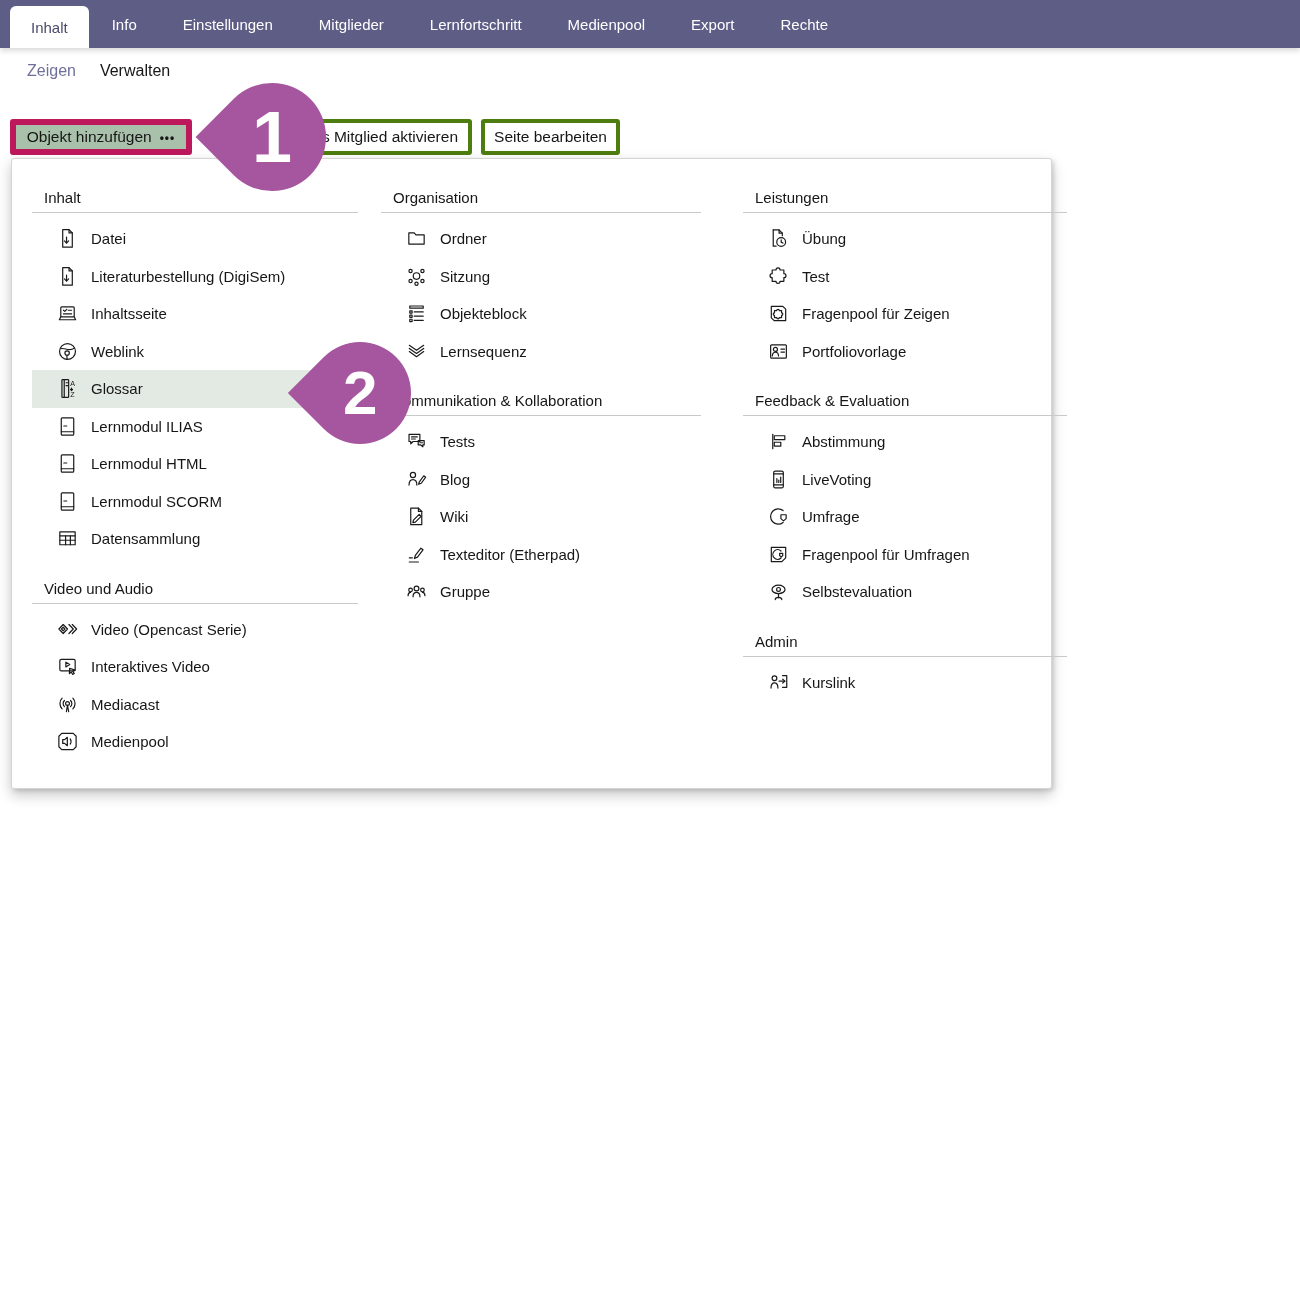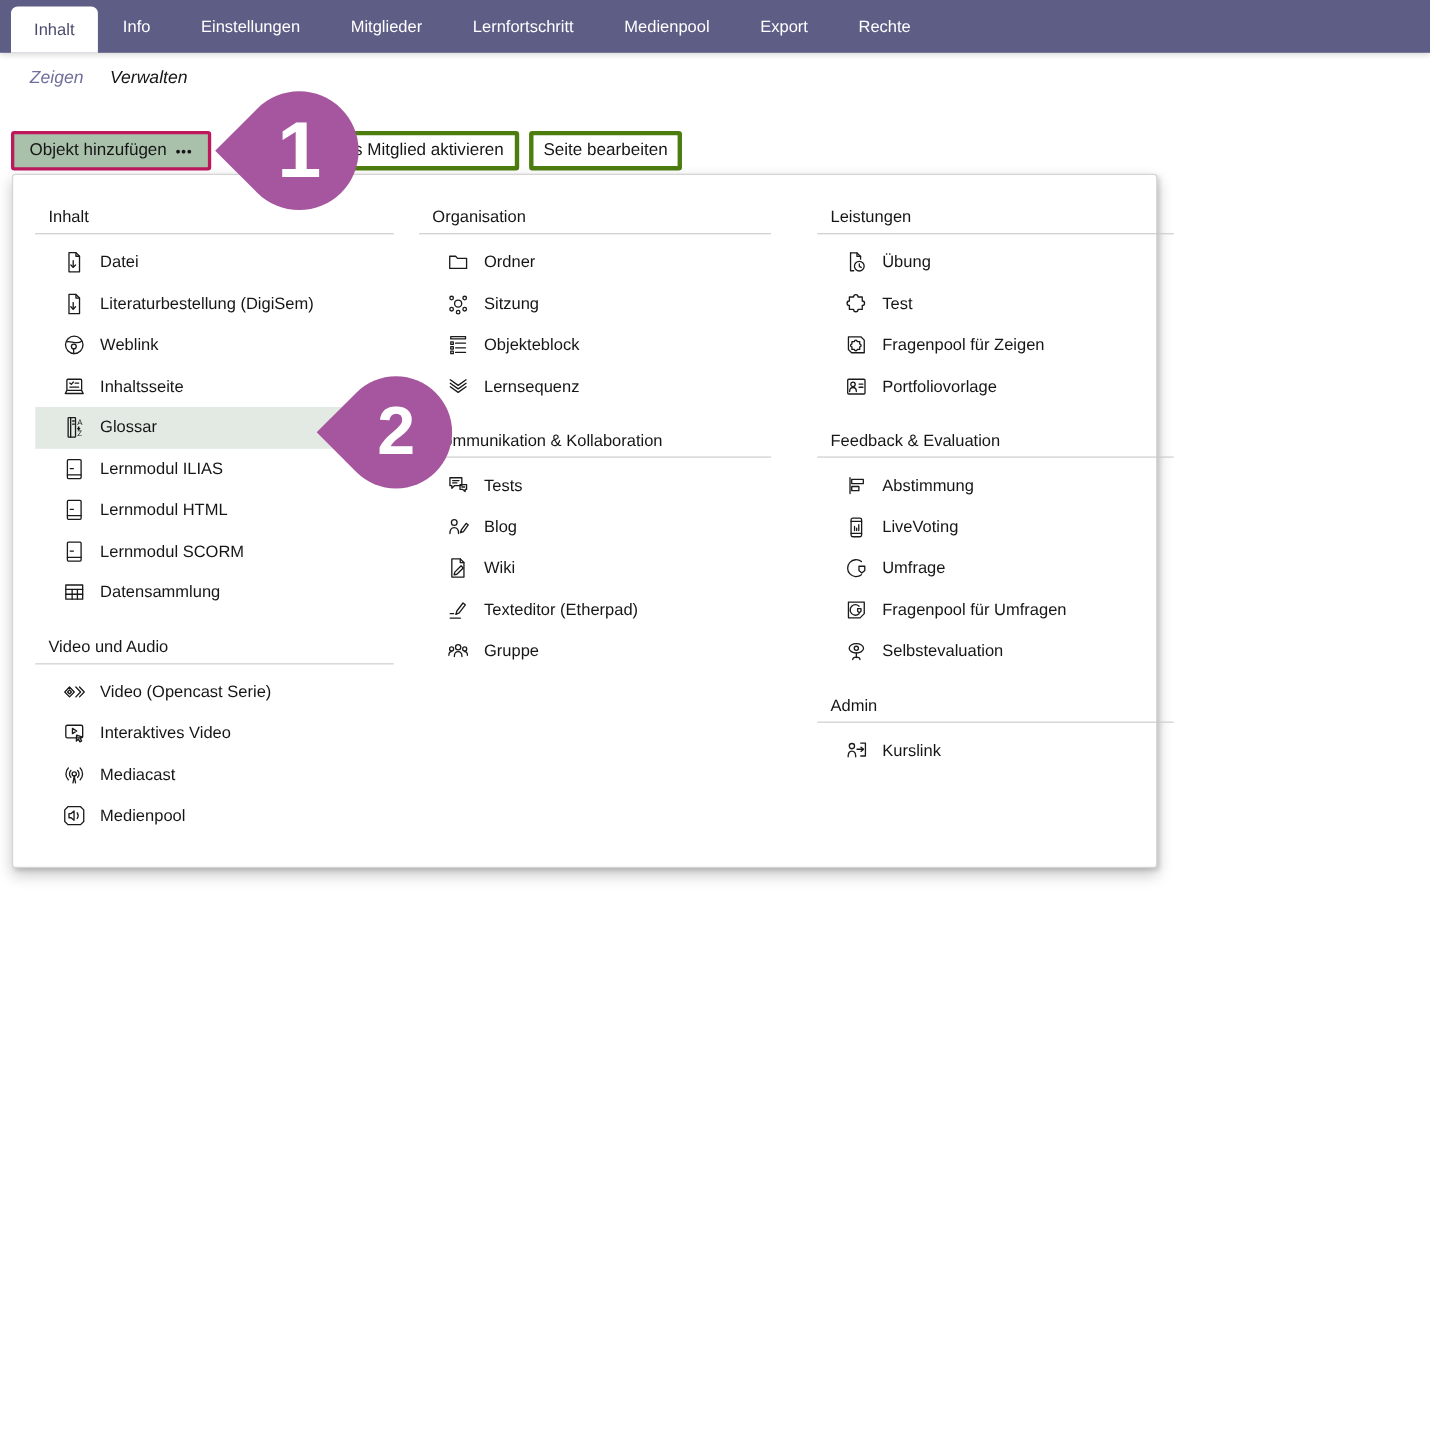--- a/index.html
+++ b/index.html
@@ -5,28 +5,28 @@
   * { margin:0; padding:0; box-sizing:border-box; }
   html,body { width:1300px; height:1300px; background:#ffffff; font-family:"Liberation Sans", sans-serif; overflow:hidden; position:relative; }
 
   
   .navbar { position:absolute; left:0; top:0; width:1300px; height:48px; background:#5d5d86;
             box-shadow:0 3px 5px rgba(0,0,0,.14); display:flex; align-items:stretch; padding-left:10px; z-index:2; }
   .tab { color:#ffffff; font-size:15px; padding:0 23px; display:flex; align-items:center; cursor:pointer; white-space:nowrap; }
   .tab.active { background:#ffffff; color:#4a4a6e; border-radius:6px 6px 0 0; margin-top:6px; padding:0 21px; }
 
   
-  .subnav { position:absolute; left:27px; top:62px; display:flex; gap:24px; font-size:16px;font-style:italic; }
+  .subnav { position:absolute; left:27px; top:62px; display:flex; gap:24px; font-size:16px; }
   .subnav .link { color:#70709c; cursor:pointer; }
   .subnav .current { color:#161616; }
 
   
   .toolbar-btn { position:absolute; top:119px; height:36px; border-radius:3px; font-size:15.5px; color:#161616;
                  display:flex; align-items:center; justify-content:center; cursor:pointer; z-index:5; white-space:nowrap; }
-  .btn-green { left:10px; width:182px; background:#a9c1ab; border:3px solid #be185d; gap:8px; }
+  .btn-green { left:10px; width:182px; background:#a9c1ab; border:6px solid #be185d; gap:8px; }
   .btn-green .dots { font-size:12px; letter-spacing:1px; font-weight:bold; position:relative; top:1px; }
   .btn-white { background:#ffffff; border:4px solid #4d7c0f; }
   .btn-member { left:255px; width:217px; justify-content:flex-end; padding-right:10px; }
   .btn-edit   { left:481px; width:139px; }
 
   
   .panel { position:absolute; left:11px; top:158px; width:1041px; height:631px; background:#ffffff;
            border:1px solid #d5d5d5; border-radius:3px; z-index:10;
            box-shadow:0 6px 14px rgba(0,0,0,.22), 2px 2px 4px rgba(0,0,0,.12); }
   .col { position:absolute; top:0; }
@@ -105,39 +105,39 @@
                 <path d="M13.6 2.8 V6.2 H17"></path>
                 <path d="M11 10.5 V16.5"></path>
                 <path d="M8.8 14.5 L11 16.8 L13.2 14.5"></path>
               </svg>
             </span>
             <span class="lbl">Literaturbestellung (DigiSem)</span>
           </div>
         <div class="mi">
             <span class="ic">
               <svg viewBox="0 0 24 24" width="23" height="23" fill="none" stroke="#1a1a1a" stroke-width="1.25" stroke-linecap="round" stroke-linejoin="round">
-                <circle cx="12" cy="12" r="8.3"></circle>
-                <path d="M5 9.2 C8.5 7.5 14 12.5 19 8.5"></path>
-                <circle cx="11.6" cy="13.6" r="2.3"></circle>
-                <path d="M11.6 15.9 C10.5 17.5 12.5 18.5 11.2 20.2"></path>
-              </svg>
-            </span>
-            <span class="lbl">Weblink</span>
-          </div>
-        <div class="mi">
-            <span class="ic">
-              <svg viewBox="0 0 24 24" width="23" height="23" fill="none" stroke="#1a1a1a" stroke-width="1.25" stroke-linecap="round" stroke-linejoin="round">
                 <rect x="5" y="5" width="14" height="10.5" rx="1"></rect>
                 <path d="M7.8 8.6 l1.4 1.2 2-2.2"></path>
                 <path d="M12.8 8.6 h3.4"></path>
                 <path d="M7.8 12.4 h8.4"></path>
                 <path d="M5 15.5 L3.5 18.5 H20.5 L19 15.5"></path>
               </svg>
             </span>
             <span class="lbl">Inhaltsseite</span>
+          </div>
+        <div class="mi">
+            <span class="ic">
+              <svg viewBox="0 0 24 24" width="23" height="23" fill="none" stroke="#1a1a1a" stroke-width="1.25" stroke-linecap="round" stroke-linejoin="round">
+                <circle cx="12" cy="12" r="8.3"></circle>
+                <path d="M5 9.2 C8.5 7.5 14 12.5 19 8.5"></path>
+                <circle cx="11.6" cy="13.6" r="2.3"></circle>
+                <path d="M11.6 15.9 C10.5 17.5 12.5 18.5 11.2 20.2"></path>
+              </svg>
+            </span>
+            <span class="lbl">Weblink</span>
           </div>
         <div class="mi hl">
             <span class="ic">
               <svg viewBox="0 0 24 24" width="23" height="23" fill="none" stroke="#1a1a1a" stroke-width="1.25" stroke-linecap="round" stroke-linejoin="round">
                 <rect x="6.2" y="2.8" width="7" height="18.4" rx="0.6"></rect>
                 <path d="M8.6 2.8 V21.2"></path>
                 <path d="M10.5 6 h1.5 M10.5 9 h1.5"></path>
                 <text x="14.8" y="9.6" font-size="7.5" fill="#1a1a1a" stroke="none" font-family="Liberation Sans, sans-serif">A</text>
                 <text x="14.8" y="20.4" font-size="7.5" fill="#1a1a1a" stroke="none" font-family="Liberation Sans, sans-serif">Z</text>
                 <path d="M16.2 11.5 v2.5 M15.2 13 l1 1.2 1-1.2"></path>

